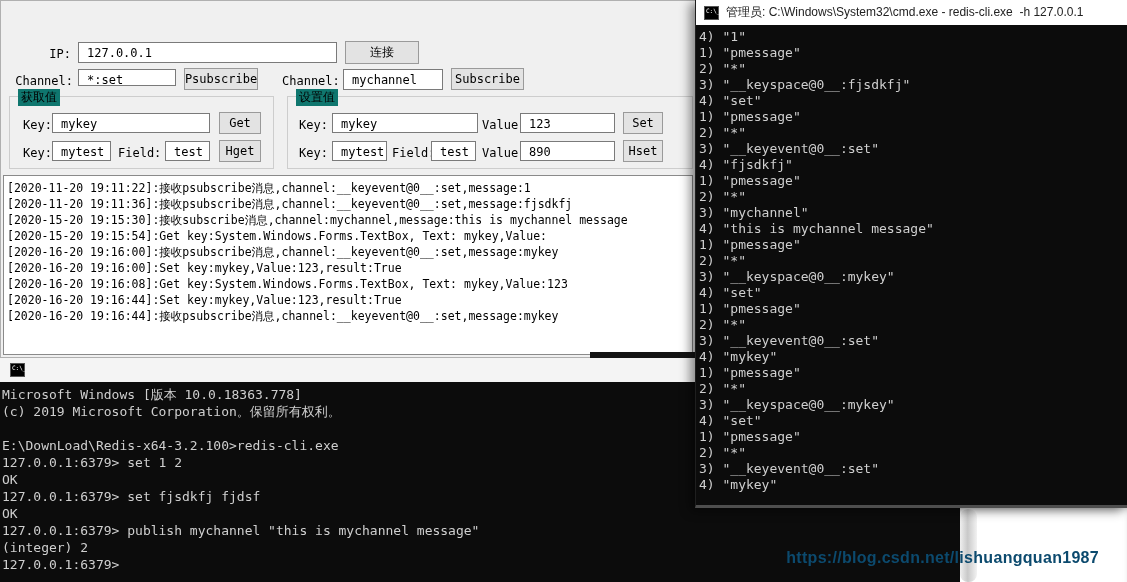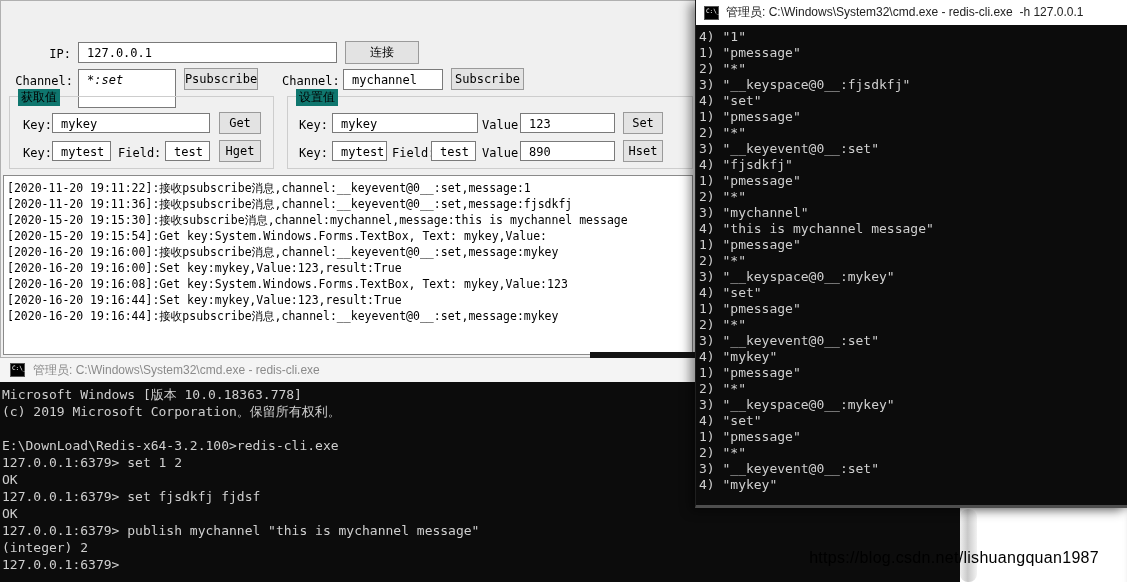--- a/index.html
+++ b/index.html
@@ -49,37 +49,36 @@
   .win-cmd-right .cmd-pre { padding:4px 3px; }
 
   
   .win-white { left:955px; top:505px; width:172px; height:77px; background:#ffffff; z-index:1;
     box-shadow:inset 0 7px 9px -5px rgba(0,0,0,0.35); }
   .white-scrollbar { left:5px; top:4px; width:17px; height:73px; border-radius:8px;
     background:linear-gradient(90deg,#efefef,#c9c9c9 45%,#f2f2f2); }
 
   .edge-fragment { left:590px; top:352px; width:107px; height:6px; background:#131313; z-index:6; }
 
-  .watermark { right:28px; top:549px; z-index:10; font-size:16px; color:#000000; letter-spacing:0.3px; }
+  .watermark { right:28px; top:549px; z-index:10; font-size:16px; color:#0c4a6e; letter-spacing:0.3px;font-weight:bold; }
 </style>
 </head>
 <body>
 
 <div class="screen">
 
   <div class="abs win-white">
     <div class="abs white-scrollbar"></div>
   </div>
 
   <div class="abs win-cmd-left">
     <div class="abs cmd-titlebar cl-titlebar">
       <div class="cmd-icon">
           <span>C:\_</span>
         </div>
-      <div class="cl-title">管理员: C:\Windows\System32\cmd.exe - redis-cli.exe</div>
     </div>
     <div class="abs" style="left:0; top:24px; width:100%;">
       <pre class="cmd-pre">Microsoft Windows [版本 10.0.18363.778]
 (c) 2019 Microsoft Corporation。保留所有权利。
 
 E:\DownLoad\Redis-x64-3.2.100&gt;redis-cli.exe
 127.0.0.1:6379&gt; set 1 2
 OK
 127.0.0.1:6379&gt; set fjsdkfj fjdsf
 OK
@@ -91,21 +90,21 @@
 
   <div class="abs edge-fragment"></div>
 
   <div class="abs win-redistest">
 
     <div class="abs lbl" style="left:14px; top:46px; width:56px; text-align:right;">IP:</div>
     <div class="abs tb" style="left:77px; top:41px; width:259px; height:21px;">127.0.0.1</div>
     <div class="abs btn" style="left:344px; top:40px; width:74px; height:23px;">连接</div>
 
     <div class="abs lbl" style="left:14px; top:73px; width:58px; text-align:right;">Channel:</div>
-    <div class="abs tb" style="left:77px; top:68px; width:98px; height:39px;font-style:italic;">*:set</div>
+    <div class="abs tb" style="left:77px; top:68px; width:98px; height:17px;">*:set</div>
     <div class="abs btn" style="left:183px; top:67px; width:74px; height:22px;">Psubscribe</div>
     <div class="abs lbl" style="left:281px; top:73px; width:56px; text-align:right;">Channel:</div>
     <div class="abs tb" style="left:342px; top:68px; width:100px; height:21px;">mychannel</div>
     <div class="abs btn" style="left:450px; top:67px; width:73px; height:22px;">Subscribe</div>
 
     <div class="abs groupbox" style="left:8px; top:95px; width:265px; height:73px;">
       <span class="gb-legend">获取值</span>
       <div class="abs lbl" style="left:12px; top:21px; width:30px; text-align:right;">Key:</div>
       <div class="abs tb" style="left:42px; top:16px; width:158px; height:20px;">mykey</div>
       <div class="abs btn" style="left:209px; top:15px; width:42px; height:22px;">Get</div>

